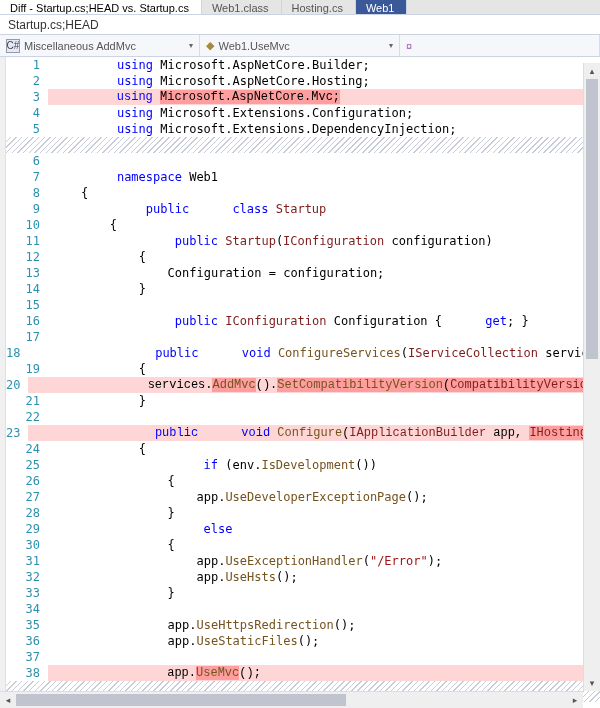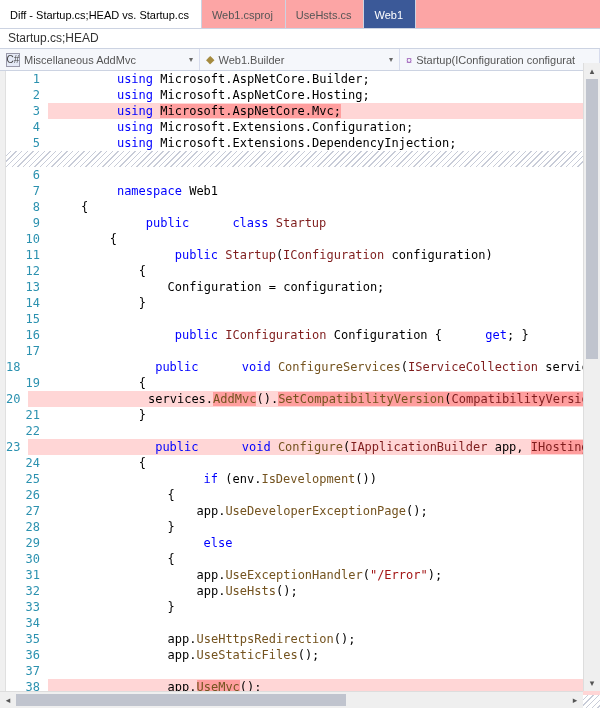--- a/index.html
+++ b/index.html
@@ -7,22 +7,22 @@
     font-family: "Segoe UI", Tahoma, sans-serif;
     font-size: 11px;
     background: #fff;
     width: 600px;
     height: 708px;
     overflow: hidden;
     position: relative;
   }
   .tab-bar {
     display: flex;
-    height: 29px;
-    background: #fca5a5;
+    height: 15px;
+    background: #e5e5e5;
     border-bottom: 1px solid #ccd3e2;
   }
   .tab {
     padding: 3px 12px 2px 10px;
     font-size: 11px;
     border-right: 1px solid #ccd3e2;
     color: #555;
     cursor: pointer;
     display: flex;
     align-items: center;
@@ -35,21 +35,21 @@
   .tab.selected {
     background: #3b5998;
     color: #fff;
   }
   .doc-header {
     height: 20px;
     padding: 2px 8px;
     font-size: 12px;
     border-bottom: 1px solid #ccd3e2;
     display: flex;
-    align-items: flex-start;
+    align-items: center;
     color: #333;
   }
   .nav-bar {
     display: flex;
     height: 22px;
     border-bottom: 1px solid #ccd3e2;
     background: #f5f7fb;
   }
   .nav-item {
     display: flex;
@@ -91,21 +91,21 @@
     position: relative;
   }
   .row { height: 16px; display: flex; }
   .row .ln { width: 42px; text-align: right; padding-right: 8px; color: #2b91af; }
   .row .tx { flex: 1; padding-left: 4px; position: relative; }
   .k  { color: #0000ff; margin-left: 36px; }
   .t  { color: #7f1d1d; }
   .s  { color: #a31515; }
   .m  { color: #74531f; text-align: center; }
   .n  { color: #000; }
-  .hl-line { background: #ffd6d6; }
+  .hl-line { background: #ffd6d6; font-family: Liberation Mono, monospace; }
   .hl-word { background: #ff9e9e; }
 
   .hatch {
     height: 16px;
     background: repeating-linear-gradient(
       135deg,
       #fff 0, #fff 3px, #c8ccd8 3px, #c8ccd8 4px
     );
   }
   .bighatch {
@@ -155,48 +155,47 @@
   .hscroll .arrow.right { right: 0; }
 </style>
 </head>
 <body>
 
 <div class="tab-bar">
   <div class="tab active">
       <span>Diff - Startup.cs;HEAD vs. Startup.cs</span>
     </div>
   <div class="tab">
-      <span>Web1.csproj</span>
+      <span>Web1.class</span>
     </div>
   <div class="tab">
-      <span>UseHsts.cs</span>
+      <span>Hosting.cs</span>
     </div>
   <div class="tab selected">
       <span>Web1</span>
     </div>
 </div>
 
 <div class="doc-header">
   <span>Startup.cs;HEAD</span>
 </div>
 
 <div class="nav-bar">
   <div class="nav-item" style="width:200px">
     <span class="ico">C#</span>
     <span>Miscellaneous AddMvc</span>
     <span class="drop">▾</span>
   </div>
   <div class="nav-item grow" style="width:220px">
     <span style="color:#a58b3f">◆</span>
-    <span>Web1.Builder</span>
+    <span>Web1.UseMvc</span>
     <span class="drop">▾</span>
   </div>
   <div class="nav-item grow">
     <span style="color:#9b59b6">¤</span>
-    <span class="last">Startup(IConfiguration configurat</span>
   </div>
 </div>
 
 <div class="editor">
   <div class="margin-strip"></div>
   <div class="code" id="code"><div class="row"><div class="ln">1</div><div class="tx"><span class="n">    </span><span class="k">using</span><span class="n"> Microsoft.AspNetCore.Builder;</span></div></div><div class="row"><div class="ln">2</div><div class="tx"><span class="n">    </span><span class="k">using</span><span class="n"> Microsoft.AspNetCore.Hosting;</span></div></div><div class="row"><div class="ln">3</div><div class="tx hl-line"><span class="n">    </span><span class="k">using</span><span class="n"> </span><span class="n hl-word">Microsoft.AspNetCore.Mvc;</span></div></div><div class="row"><div class="ln">4</div><div class="tx"><span class="n">    </span><span class="k">using</span><span class="n"> Microsoft.Extensions.Configuration;</span></div></div><div class="row"><div class="ln">5</div><div class="tx"><span class="n">    </span><span class="k">using</span><span class="n"> Microsoft.Extensions.DependencyInjection;</span></div></div><div class="hatch"></div><div class="row"><div class="ln">6</div><div class="tx"><span class="n"></span></div></div><div class="row"><div class="ln">7</div><div class="tx"><span class="n">    </span><span class="k">namespace</span><span class="n"> </span><span class="n">Web1</span></div></div><div class="row"><div class="ln">8</div><div class="tx"><span class="n">    {</span></div></div><div class="row"><div class="ln">9</div><div class="tx"><span class="n">        </span><span class="k">public</span><span class="n"> </span><span class="k">class</span><span class="n"> </span><span class="t">Startup</span></div></div><div class="row"><div class="ln">10</div><div class="tx"><span class="n">        {</span></div></div><div class="row"><div class="ln">11</div><div class="tx"><span class="n">            </span><span class="k">public</span><span class="n"> </span><span class="t">Startup</span><span class="n">(</span><span class="t">IConfiguration</span><span class="n"> configuration)</span></div></div><div class="row"><div class="ln">12</div><div class="tx"><span class="n">            {</span></div></div><div class="row"><div class="ln">13</div><div class="tx"><span class="n">                Configuration = configuration;</span></div></div><div class="row"><div class="ln">14</div><div class="tx"><span class="n">            }</span></div></div><div class="row"><div class="ln">15</div><div class="tx"><span class="n"></span></div></div><div class="row"><div class="ln">16</div><div class="tx"><span class="n">            </span><span class="k">public</span><span class="n"> </span><span class="t">IConfiguration</span><span class="n"> Configuration { </span><span class="k">get</span><span class="n">; }</span></div></div><div class="row"><div class="ln">17</div><div class="tx"><span class="n"></span></div></div><div class="row"><div class="ln">18</div><div class="tx"><span class="n">            </span><span class="k">public</span><span class="n"> </span><span class="k">void</span><span class="n"> </span><span class="m">ConfigureServices</span><span class="n">(</span><span class="t">IServiceCollection</span><span class="n"> services)</span></div></div><div class="row"><div class="ln">19</div><div class="tx"><span class="n">            {</span></div></div><div class="row"><div class="ln">20</div><div class="tx hl-line"><span class="n">                services.</span><span class="m hl-word">AddMvc</span><span class="n">().</span><span class="m hl-word">SetCompatibilityVersion</span><span class="n hl-word">(</span><span class="t hl-word">CompatibilityVersion</span><span class="n hl-word">.</span></div></div><div class="row"><div class="ln">21</div><div class="tx"><span class="n">            }</span></div></div><div class="row"><div class="ln">22</div><div class="tx"><span class="n"></span></div></div><div class="row"><div class="ln">23</div><div class="tx hl-line"><span class="n">            </span><span class="k">public</span><span class="n"> </span><span class="k">void</span><span class="n"> </span><span class="m">Configure</span><span class="n">(</span><span class="t">IApplicationBuilder</span><span class="n"> app, </span><span class="t hl-word">IHostingEnvironment</span><span class="n"> env)</span></div></div><div class="row"><div class="ln">24</div><div class="tx"><span class="n">            {</span></div></div><div class="row"><div class="ln">25</div><div class="tx"><span class="n">                </span><span class="k">if</span><span class="n"> (env.</span><span class="m">IsDevelopment</span><span class="n">())</span></div></div><div class="row"><div class="ln">26</div><div class="tx"><span class="n">                {</span></div></div><div class="row"><div class="ln">27</div><div class="tx"><span class="n">                    app.</span><span class="m">UseDeveloperExceptionPage</span><span class="n">();</span></div></div><div class="row"><div class="ln">28</div><div class="tx"><span class="n">                }</span></div></div><div class="row"><div class="ln">29</div><div class="tx"><span class="n">                </span><span class="k">else</span></div></div><div class="row"><div class="ln">30</div><div class="tx"><span class="n">                {</span></div></div><div class="row"><div class="ln">31</div><div class="tx"><span class="n">                    app.</span><span class="m">UseExceptionHandler</span><span class="n">(</span><span class="s">"/Error"</span><span class="n">);</span></div></div><div class="row"><div class="ln">32</div><div class="tx"><span class="n">                    app.</span><span class="m">UseHsts</span><span class="n">();</span></div></div><div class="row"><div class="ln">33</div><div class="tx"><span class="n">                }</span></div></div><div class="row"><div class="ln">34</div><div class="tx"><span class="n"></span></div></div><div class="row"><div class="ln">35</div><div class="tx"><span class="n">                app.</span><span class="m">UseHttpsRedirection</span><span class="n">();</span></div></div><div class="row"><div class="ln">36</div><div class="tx"><span class="n">                app.</span><span class="m">UseStaticFiles</span><span class="n">();</span></div></div><div class="row"><div class="ln">37</div><div class="tx"><span class="n"></span></div></div><div class="row"><div class="ln">38</div><div class="tx hl-line"><span class="n">                app.</span><span class="m hl-word">UseMvc</span><span class="n">();</span></div></div><div class="bighatch" style="height: 64px;"></div></div>
 </div>
 
 <div class="vscroll">
   <div class="arrow up">▴</div>

